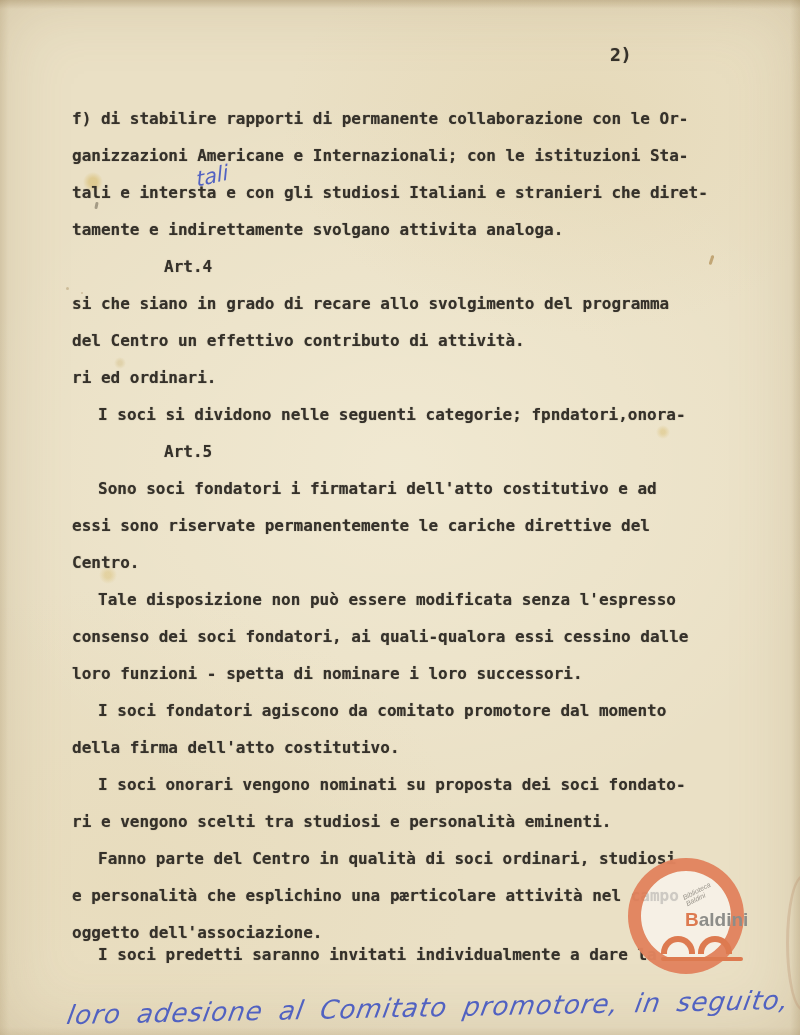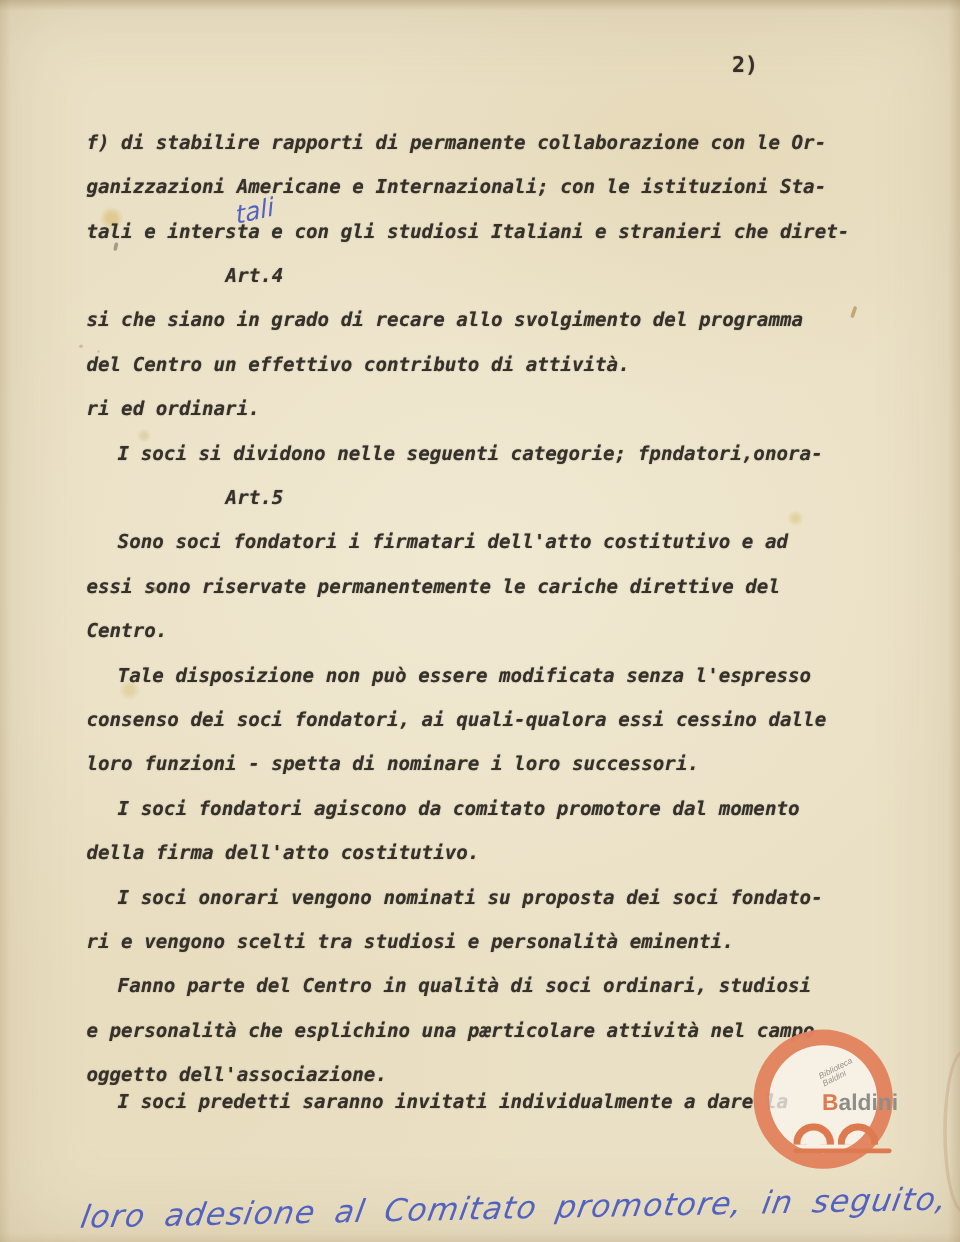--- a/index.html
+++ b/index.html
@@ -19,22 +19,22 @@
       linear-gradient(to left, rgba(146,122,76,0.22), rgba(146,122,76,0) 10px),
       linear-gradient(to top, rgba(146,122,76,0.12), rgba(146,122,76,0) 8px);
     box-shadow: inset 0 0 70px rgba(140,115,70,0.22);
     font-family:"DejaVu Sans Mono", monospace;
   }
   .typed-block{
     position:absolute;left:72px;top:100px;width:670px;
     color:#35312a;font-weight:700;font-size:16px;
     text-shadow:0 0 1px rgba(53,49,42,0.55);
   }
-  .line{line-height:37px;white-space:pre;font-style:italic;}
-  .heading{margin-left:116px;}
+  .line{line-height:37px;white-space:pre;}
+  .heading{margin-left:92px;}
   .indent{text-indent:26px;}
   .tight-indent{text-indent:26px;margin-top:-15px;}
   .page-number{
     position:absolute;left:610px;top:44px;
     color:#35312a;font-weight:700;font-size:18px;
     text-shadow:0 0 1px rgba(53,49,42,0.55);
   }
   .hand{color:#4a5cc2;font-family:"DejaVu Sans",sans-serif;font-style:italic;}
   .insertion{
     position:absolute;left:196px;top:164px;font-size:21px;
@@ -87,20 +87,21 @@
 <body>
 
 <div class="page">
 
   <div class="page-number">2)</div>
 
   <div class="typed-block">
       <div class="line plain">f) di stabilire rapporti di permanente collaborazione con le Or-</div>
       <div class="line plain">ganizzazioni Americane e Internazionali; con le istituzioni Sta-</div>
       <div class="line plain">tali e intersta e con gli studiosi Italiani e stranieri che diret-</div>
+      <div class="line plain">tamente e indirettamente svolgano attivita analoga.</div>
       <div class="line heading">Art.4</div>
       <div class="line plain">si che siano in grado di recare allo svolgimento del programma</div>
       <div class="line plain">del Centro un effettivo contributo di attività.</div>
       <div class="line plain">ri ed ordinari.</div>
       <div class="line indent">I soci si dividono nelle seguenti categorie; fpndatori,onora-</div>
       <div class="line heading">Art.5</div>
       <div class="line indent">Sono soci fondatori i firmatari dell'atto costitutivo e ad</div>
       <div class="line plain">essi sono riservate permanentemente le cariche direttive del</div>
       <div class="line plain">Centro.</div>
       <div class="line indent">Tale disposizione non può essere modificata senza l'espresso</div>

